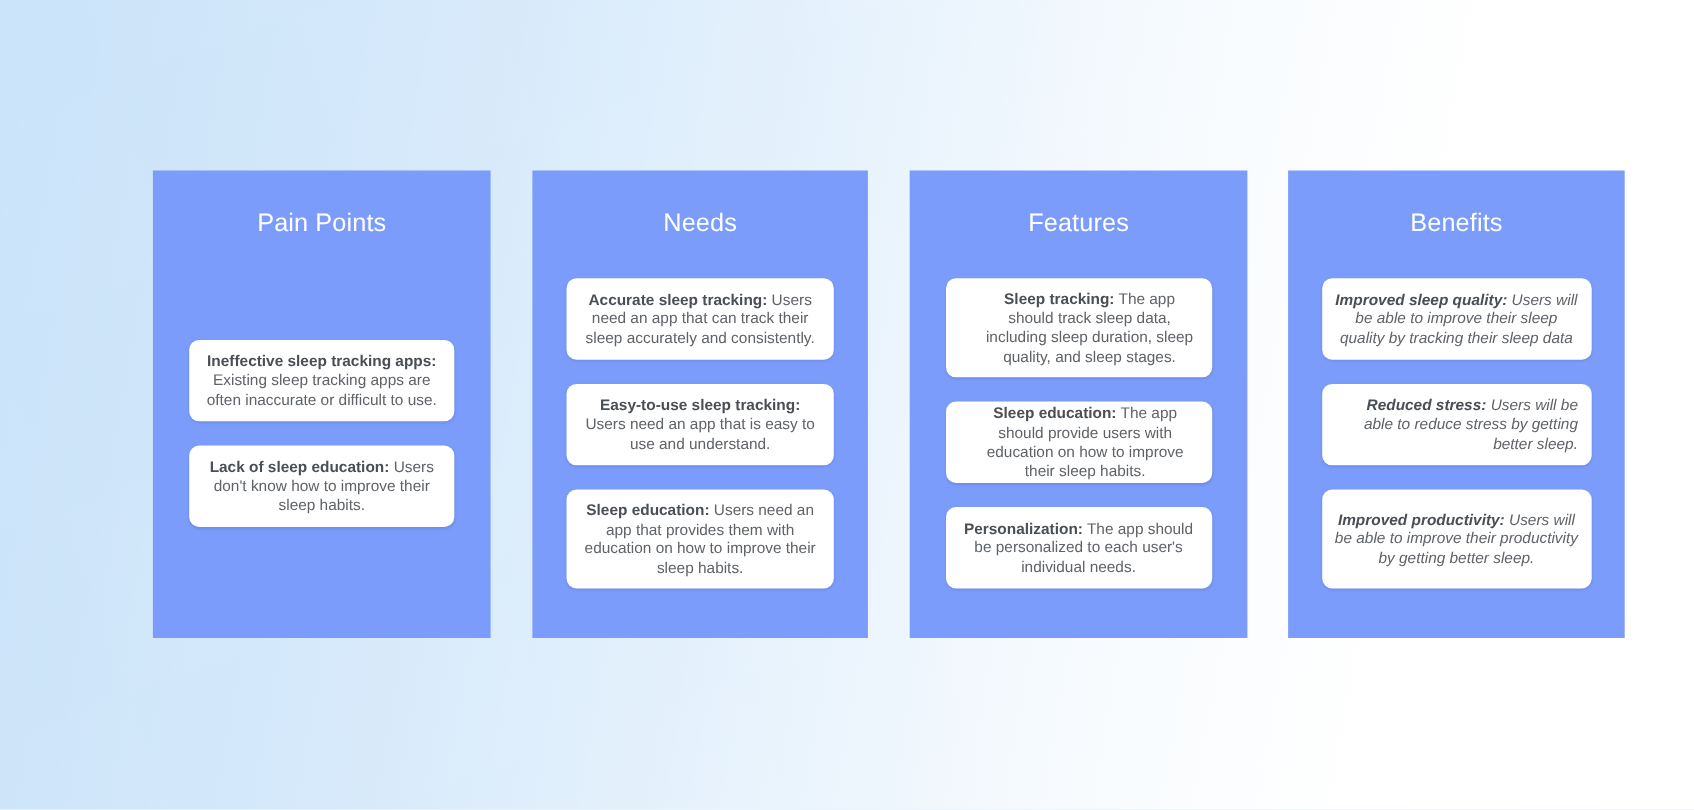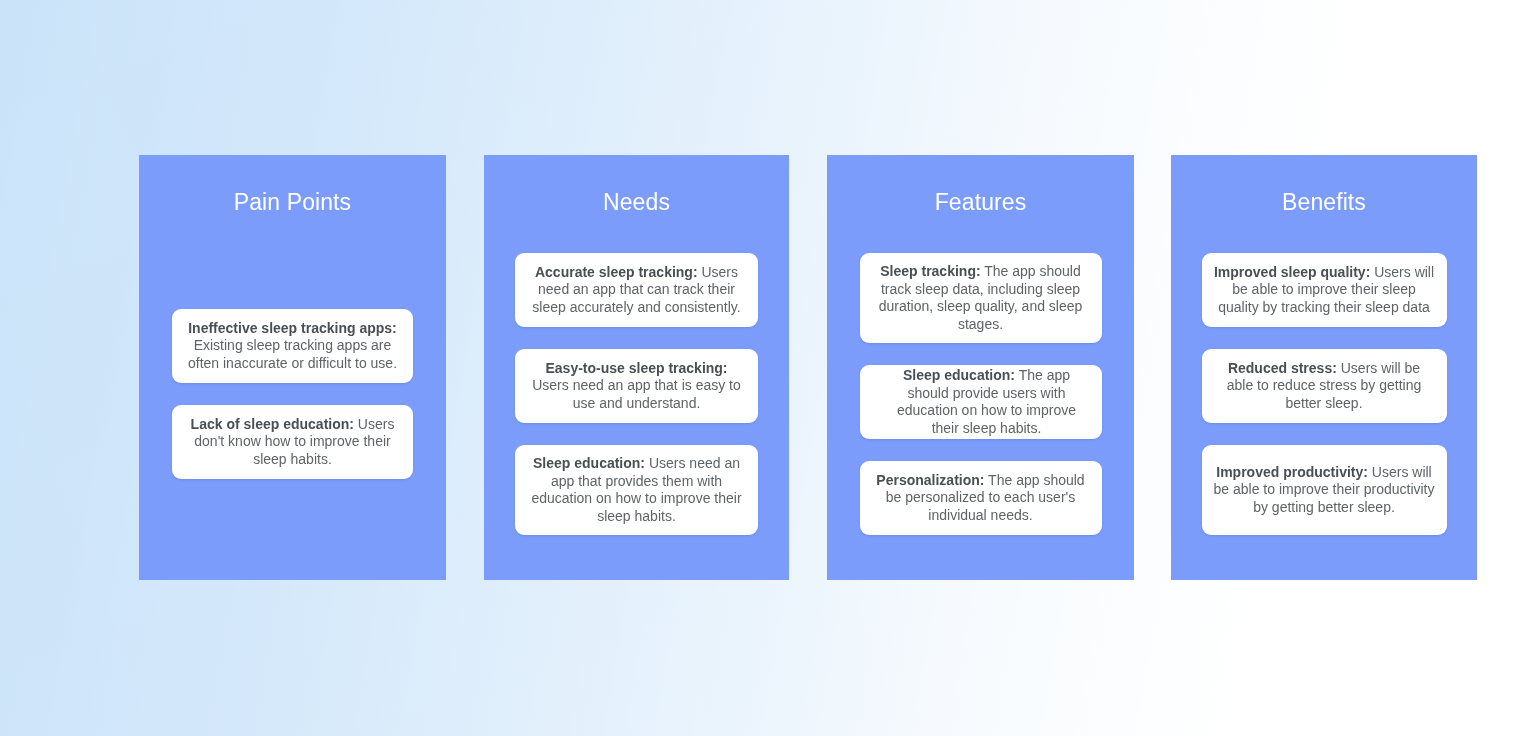--- a/index.html
+++ b/index.html
@@ -124,37 +124,37 @@
 
   
   #col-pain     { left: 101px;  width: 307px; }
   #col-needs    { left: 446px;  width: 305px; }
   #col-features { left: 789px;  width: 307px; }
   #col-benefits { left: 1133px; width: 306px; }
 
   #col-pain     .card { width: 241px; }
   #col-needs    .card { width: 243px; }
   #col-features .card { width: 242px; }
-  #col-benefits .card { width: 245px; }
+  #col-benefits .card { width: 245px; font-style: italic; }
 
   
   #col-pain     .card:nth-child(1) { height: 74px; }
   #col-pain     .card:nth-child(2) { height: 74px; }
   #col-pain     .card:nth-child(3) { height: 74px; justify-content: flex-end; }
 
   #col-needs    .card:nth-child(1) { height: 74px; }
   #col-needs    .card:nth-child(2) { height: 74px; justify-content: flex-end; }
   #col-needs    .card:nth-child(3) { height: 90px; }
 
-  #col-features .card:nth-child(1) { height: 90px; }
+  #col-features .card:nth-child(1) { height: 90px; padding-left: 32px; }
   #col-features .card:nth-child(2) { height: 74px; padding-left: 24px; }
   #col-features .card:nth-child(3) { height: 74px; }
 
   #col-benefits .card:nth-child(1) { height: 74px; }
-  #col-benefits .card:nth-child(2) { height: 74px; }
+  #col-benefits .card:nth-child(2) { height: 74px; text-align: right; }
   #col-benefits .card:nth-child(3) { height: 90px; }
 </style>
 </head>
 <body>
 
 <div id="bg-layer">
   <div id="bg-tiles"></div>
   <div id="bg-fade"></div>
 </div>
 

